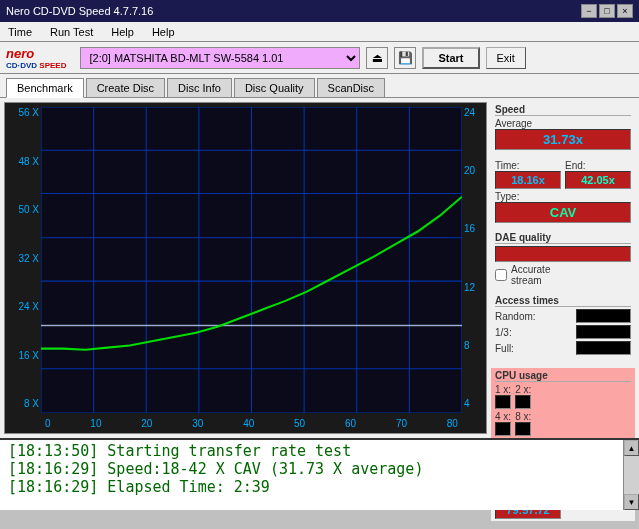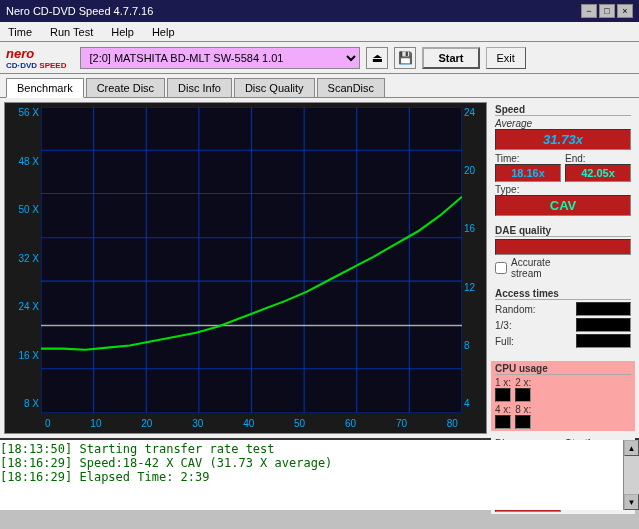--- a/index.html
+++ b/index.html
@@ -163,21 +163,21 @@
         <span>70</span>
         <span>80</span>
       </div>
     </div>
   </div>
 
   <div class="right-panel" style="width:148px;">
 
     <div style="background:#f0f0f0;padding:2px 4px;">
       <div class="speed-header">Speed</div>
-      <div style="margin-bottom:3px;font-style:italic;">
+      <div style="margin-bottom:10px;">
         <div style="font-size:10px;color:#333;">Average</div>
         <div class="panel-value-box">31.73x</div>
       </div>
       <div class="two-col">
         <div class="col-half">
           <div style="font-size:10px;color:#333;">Time:</div>
           <div class="panel-value-box" style="font-size:11px;">18.16x</div>
         </div>
         <div class="col-half">
           <div style="font-size:10px;color:#333;">End:</div>
@@ -250,21 +250,21 @@
       <div style="flex:1;">
         <div style="font-size:10px;font-weight:bold;color:#333;border-bottom:1px solid #aaa;margin-bottom:2px;">Starting</div>
         <div style="font-size:10px;color:#333;">Burst rate:</div>
         <div class="mini-value-box" style="background:#000;height:14px;width:100%;"></div>
       </div>
     </div>
   </div>
 </div>
 
 <div class="bottom-section" style="background:white;border-top:2px inset #888;display:flex;">
-  <div class="log-content" style="flex:1;overflow:hidden;padding:2px 0;font-size:12px;font-family:monospace;background:white;">
+  <div class="log-content" style="flex:1;overflow:hidden;padding:2px 8px;font-size:15px;font-family:monospace;background:white;">
     <div style="color:#006600;">[18:13:50]  Starting transfer rate test</div>
     <div style="color:#006600;">[18:16:29]  Speed:18-42 X CAV (31.73 X average)</div>
     <div style="color:#006600;">[18:16:29]  Elapsed Time: 2:39</div>
   </div>
   <div style="width:16px;background:#d0d0d0;border-left:1px solid #888;display:flex;flex-direction:column;">
     <button style="height:16px;background:#c0c0c0;border:1px outset #aaa;font-size:8px;cursor:pointer;padding:0;">▲</button>
     <div style="flex:1;background:#d0d0d0;"></div>
     <button style="height:16px;background:#c0c0c0;border:1px outset #aaa;font-size:8px;cursor:pointer;padding:0;">▼</button>
   </div>
 </div>

